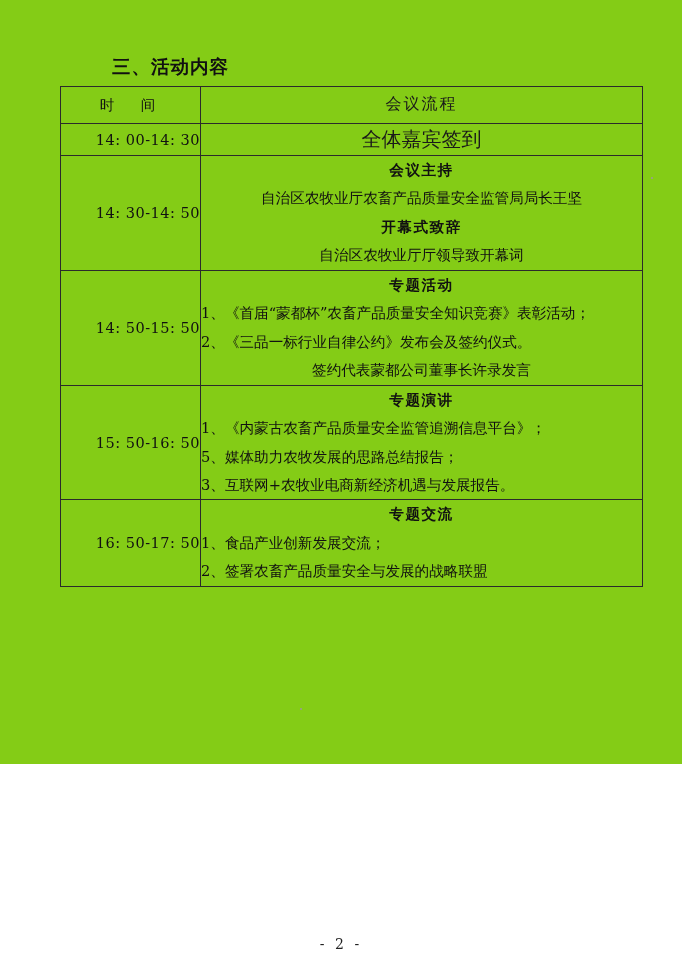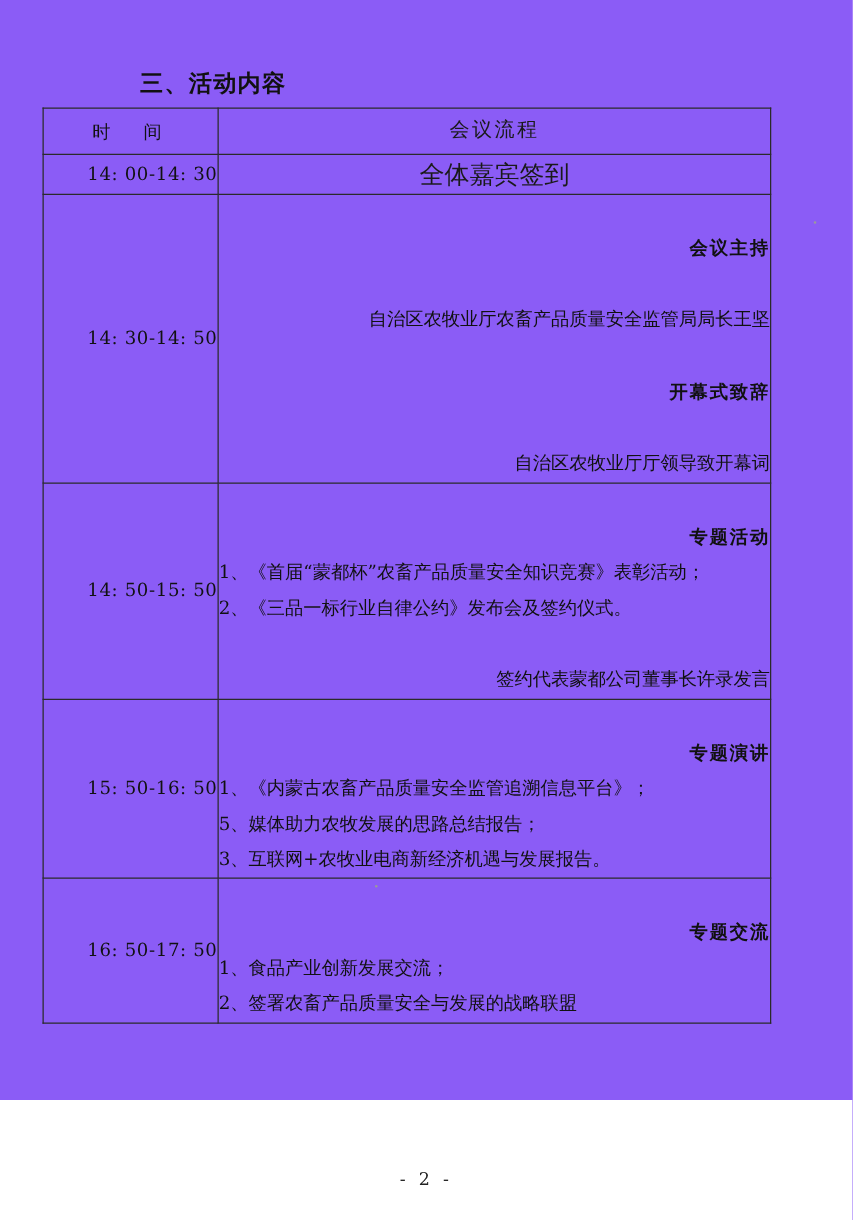--- a/index.html
+++ b/index.html
@@ -12,36 +12,36 @@
     background: #ffffff;
     font-family: "DejaVu Sans", "Liberation Sans", sans-serif;
     color: #1a1a1a;
     position: relative;
     overflow: hidden;
   }
   .page {
     position: absolute;
     top: 0; left: 0;
     width: 682px;
-    height: 880px;
-    background: #8b5cf6;
+    height: 764px;
+    background: #84cc16;
   }
   .section-heading {
     position: absolute;
     left: 112px;
     top: 54px;
     font-size: 18.5px;
     font-weight: bold;
     letter-spacing: 1px;
     color: #111;
     font-family: "DejaVu Serif", "Liberation Serif", serif;
   }
   table.agenda {
     position: absolute;
-    left: 34px;
+    left: 60px;
     top: 86px;
     width: 582px;
     border-collapse: collapse;
     table-layout: fixed;
   }
   table.agenda td {
     border: 1px solid #2b2b2b;
     padding: 0;
     vertical-align: middle;
     font-family: "DejaVu Serif", "Liberation Serif", serif;
@@ -69,22 +69,21 @@
     font-size: 16px;
     letter-spacing: 2px;
     padding: 7px 0 8px 0;
   }
   .line {
     font-size: 14.6px;
     line-height: 1.95;
     color: #111;
   }
   .line.center {
-    text-align: right;
-    margin-top: 29px;
+    text-align: center;
   }
   .line.bold {
     font-weight: bold;
     letter-spacing: 1.5px;
   }
   .line.indent {
     text-align: left;
   }
   .single-center {
     text-align: center;

